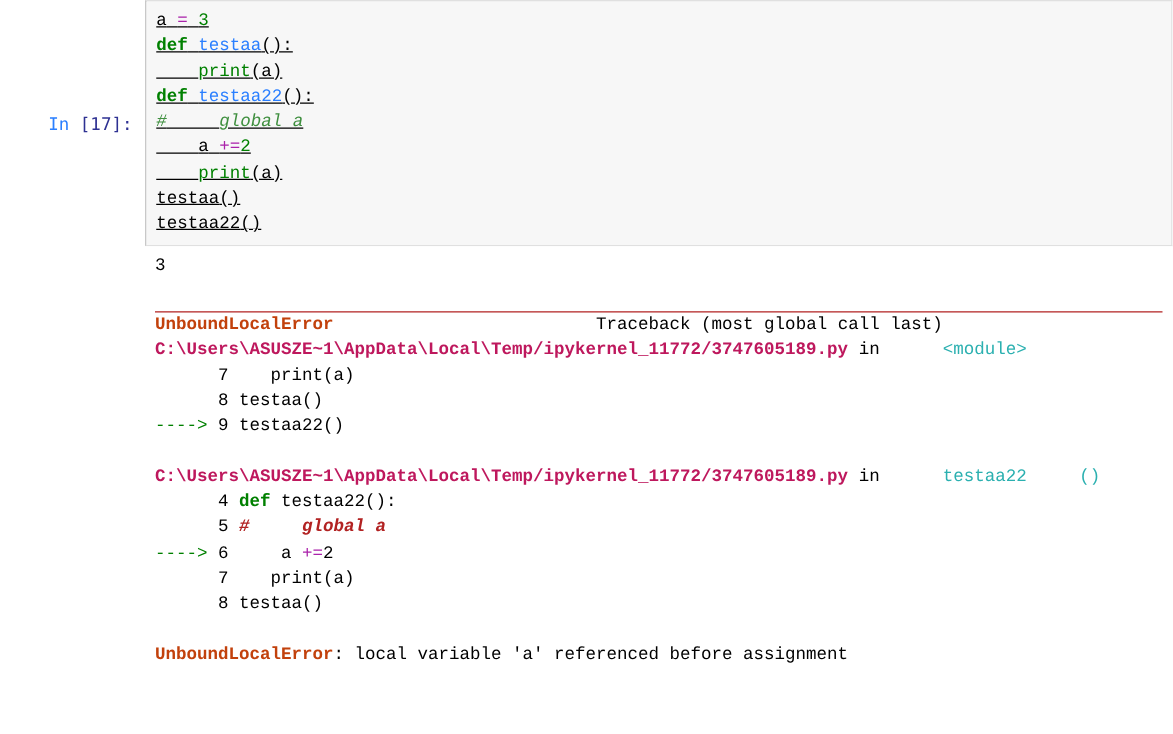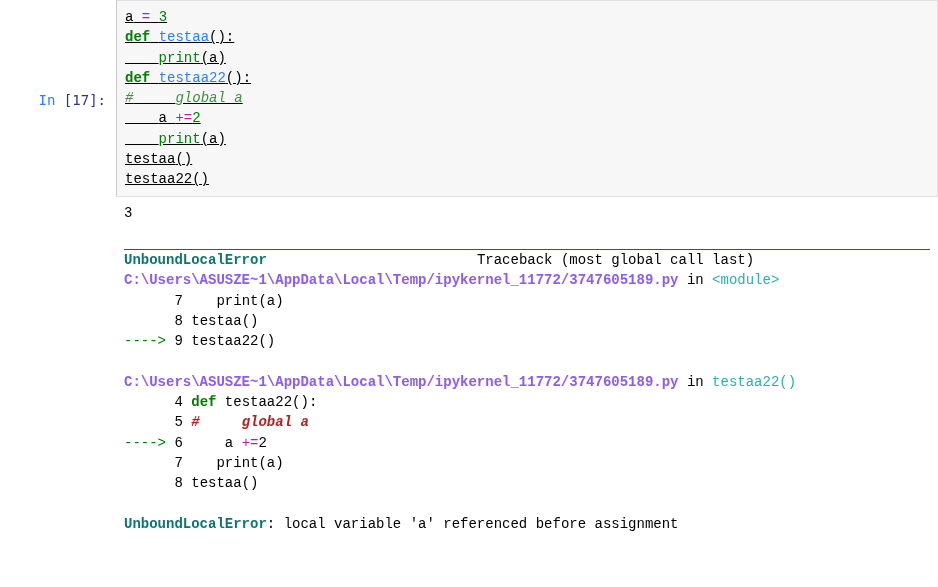--- a/index.html
+++ b/index.html
@@ -45,23 +45,23 @@
 
 .kw { color: #008000; font-weight: bold; }
 .fn { color: #2a7fff; }
 .op { color: #aa22aa; }
 .num { color: #008000; }
 .comment { color: #3f8f3f; font-style: italic; }
 .builtin { color: #008000; }
 .plain { color: #000; }
 
 
-.err-red { color: #0f766e; font-weight: bold; }
-.tb-path { color: #8b5cf6; font-weight: bold; }
-.tb-cyan { color: #2bb0b0; }
+.err-red { color: #c2410c; font-weight: bold; }
+.tb-path { color: #be185d; font-weight: bold; }
+.tb-cyan { color: #2bb0b0; margin-left: 42px; }
 .tb-arrow { color: #008000; }
 .tb-kw { color: #008000; font-weight: bold; }
 .tb-op { color: #aa22aa; }
 .tb-comment { color: #b22222; font-style: italic; font-weight: bold; }
 .output-row {
   display: flex;
   flex-direction: row;
 }
 .output-prompt-spacer {
   width: 116px;

